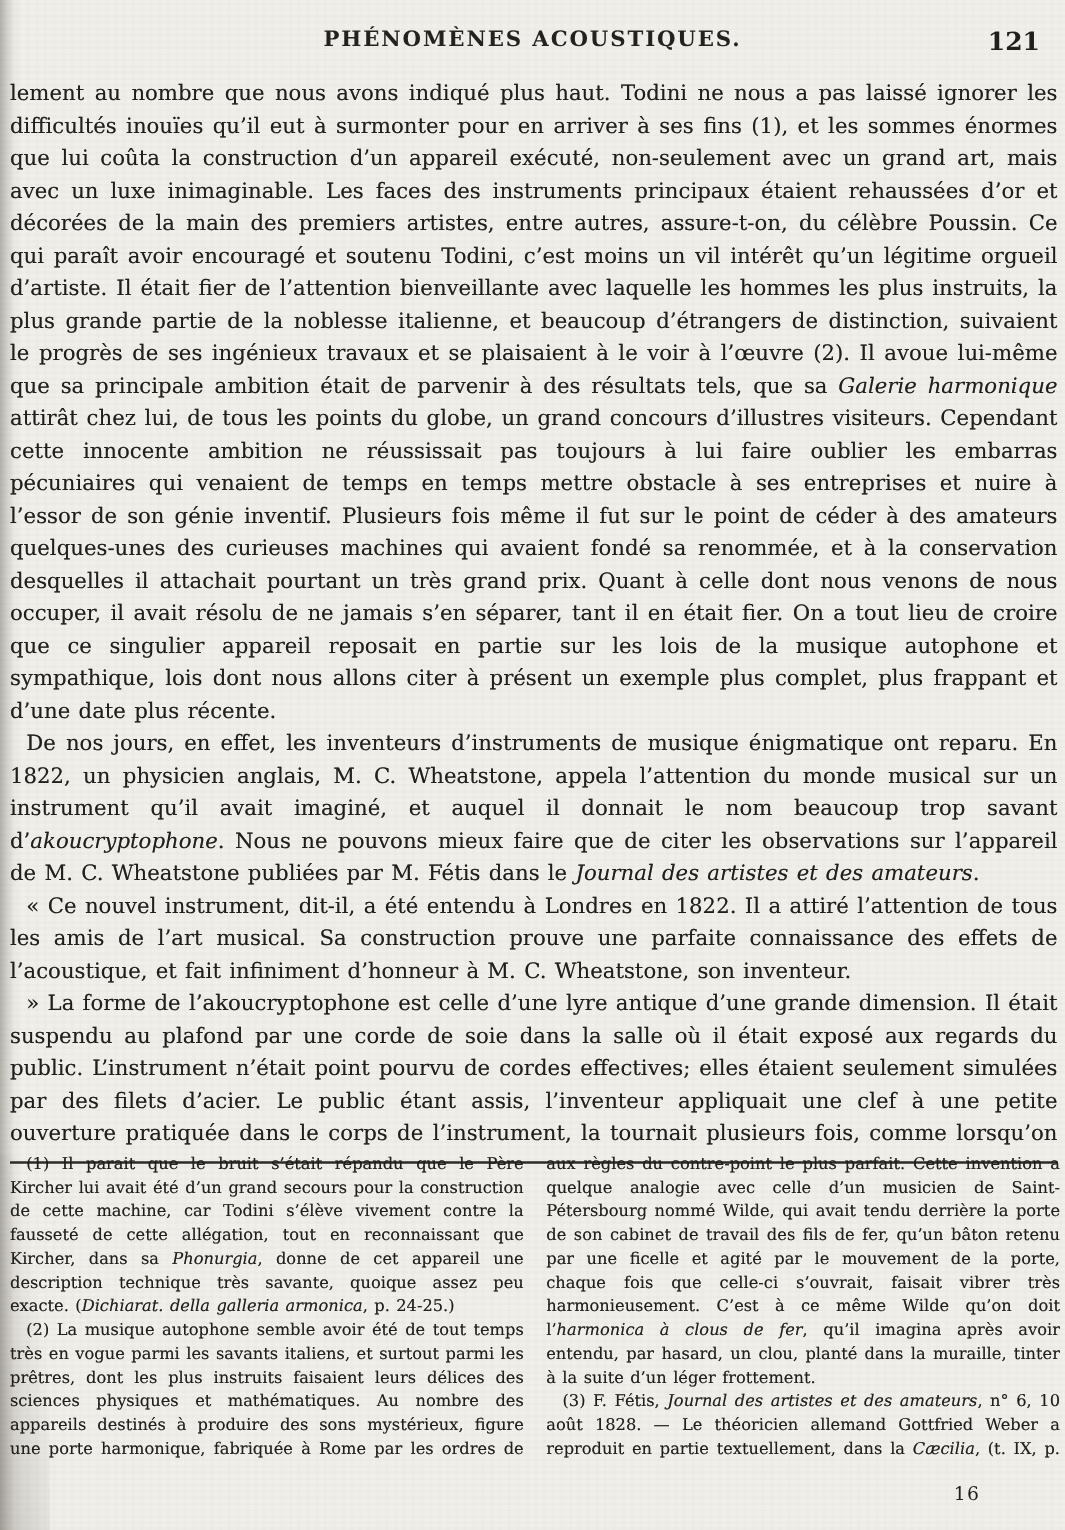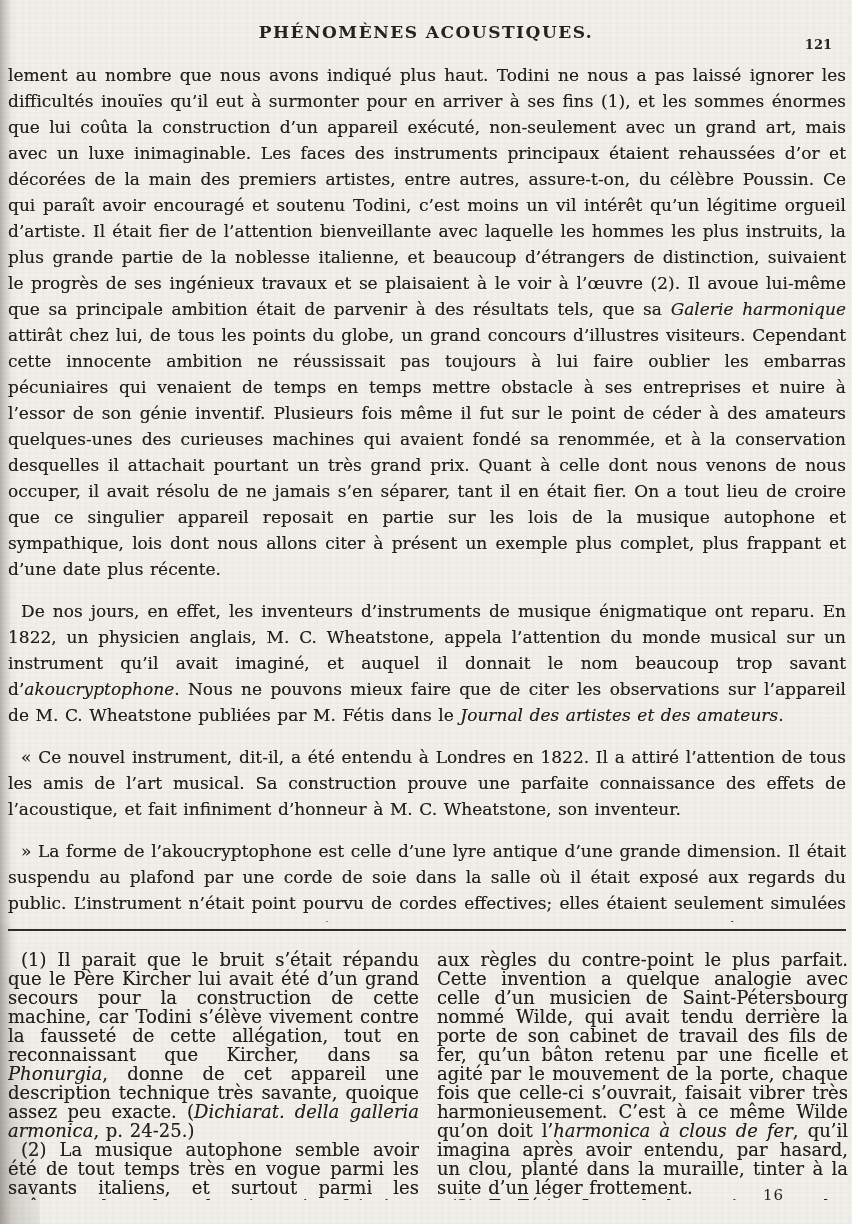--- a/index.html
+++ b/index.html
@@ -31,41 +31,41 @@
       repeating-linear-gradient(0deg, rgba(90,88,80,0.020) 0 2px, rgba(0,0,0,0) 2px 5px),
       repeating-linear-gradient(90deg, rgba(90,88,80,0.016) 0 3px, rgba(0,0,0,0) 3px 7px);
   }
   .header-title {
     position: absolute; top: 22px; left: 0; right: 0;
     text-align: center;
     font-size: 17px; font-weight: bold; letter-spacing: 1.5px;
     color: #23221f;
   }
   .page-number {
-    position: absolute; top: 37px; right: 20px;
-    font-size: 13px; font-weight: bold;
+    position: absolute; top: 21px; right: 20px;
+    font-size: 20px; font-weight: bold;
   }
   .body-text {
     position: absolute; top: 62px; left: 8px; width: 838px; height: 860px;
     overflow: hidden;
     font-size: 17px; line-height: 26px;
     text-align: justify;
     word-spacing: 1.2px;
     text-shadow: 0 0 0.5px rgba(32,31,28,0.55);
   }
   .body-text p { margin: 0; }
-  p.indent { text-indent: 13px; margin-top: 16px; }
+  p.indent { text-indent: 13px; }
   .fn-rule {
     position: absolute; top: 929px; left: 8px; width: 838px; height: 0;
     border-top: 2px solid #2c2b27;
   }
   .footnotes {
-    position: absolute; top: 950px; left: 8px; width: 840px;
+    position: absolute; top: 922px; left: 8px; width: 840px;
     display: flex; gap: 18px;
-    font-size: 18px; line-height: 19px;
+    font-size: 13px; line-height: 19px;
     text-align: justify;
     word-spacing: 1px;
     text-shadow: 0 0 0.4px rgba(32,31,28,0.5);
   }
   .fn-col { flex: 1 1 0; overflow: hidden; max-height: 250px; }
   .fn-col p { margin: 0; }
   .signature {
     position: absolute; top: 1186px; left: 763px;
     font-size: 15px; letter-spacing: 1px; text-align: right;
   }

